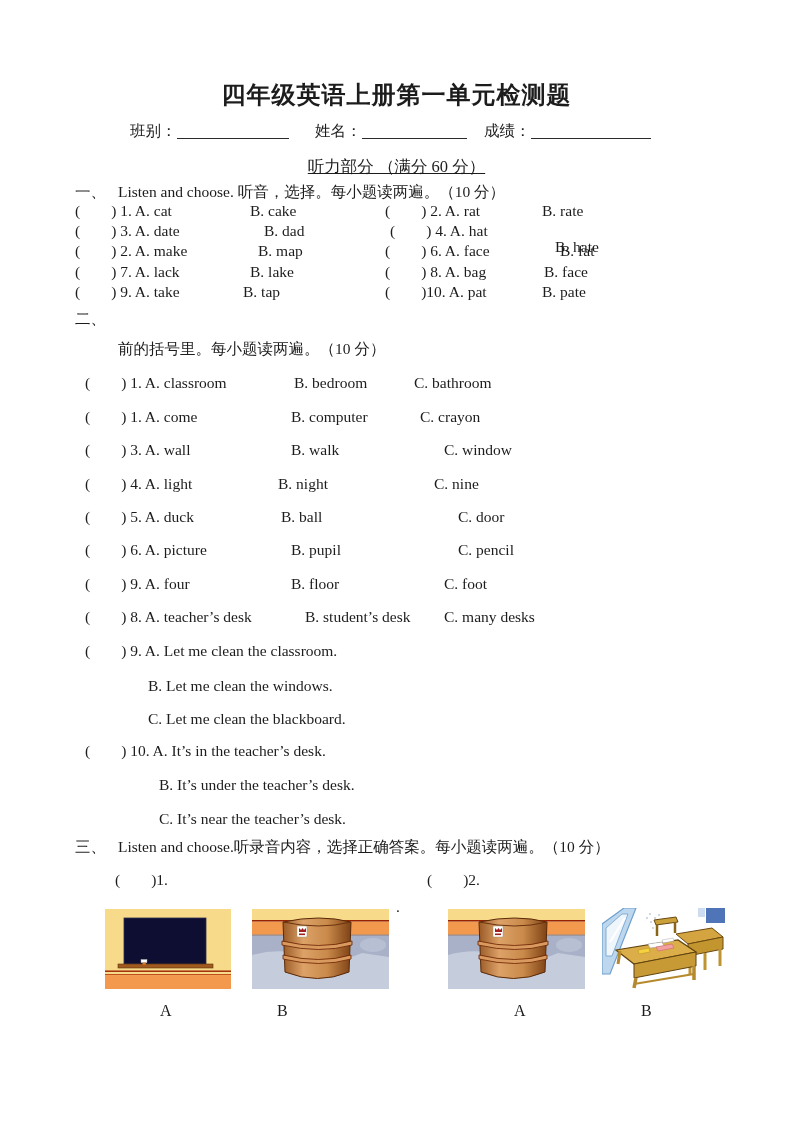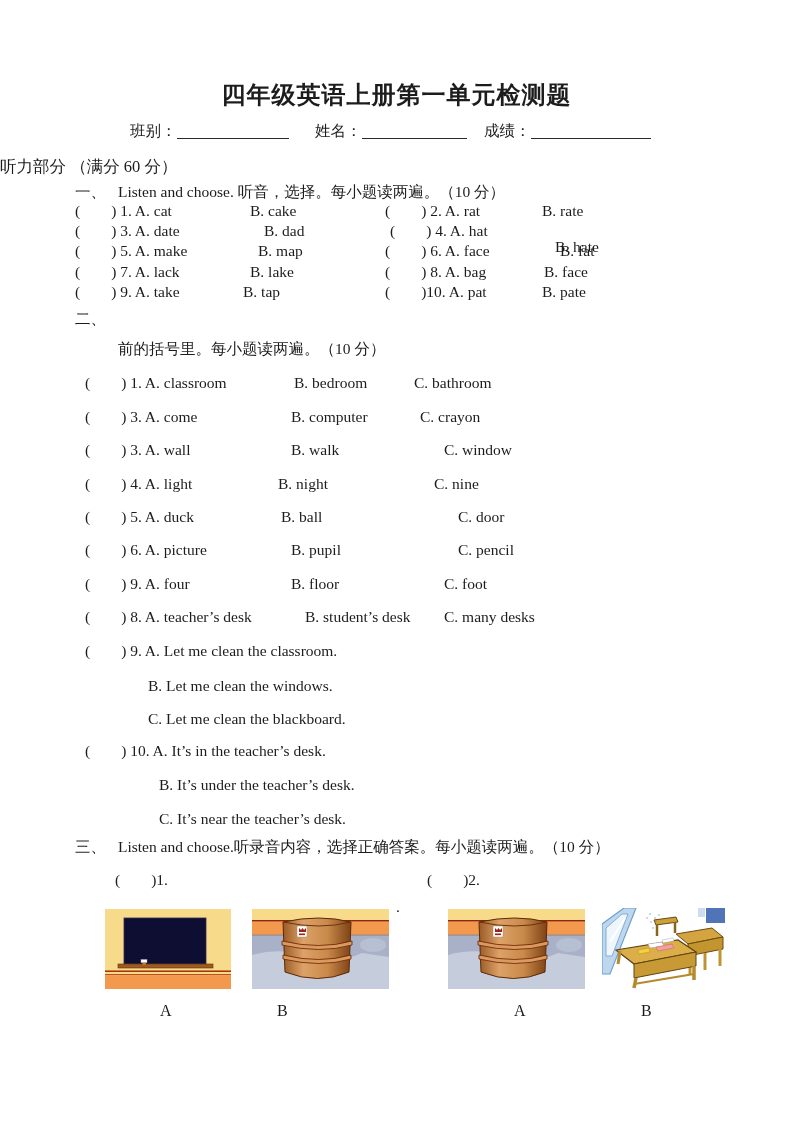--- a/index.html
+++ b/index.html
@@ -2,21 +2,21 @@
 <html><head>
 <meta charset="utf-8">
 <style>
   html,body{margin:0;padding:0;background:#ffffff;}
   .page{position:relative;width:793px;height:1122px;background:#ffffff;overflow:hidden;
         font-family:"Liberation Serif","DejaVu Serif",serif;color:#1c1c1c;}
   .t{position:absolute;white-space:pre;font-size:15.5px;line-height:1.18;}
   .ttl{position:absolute;left:0;right:0;top:79px;text-align:center;
        font-family:"Liberation Sans","DejaVu Sans",sans-serif;font-weight:700;
        font-size:24px;letter-spacing:1px;}
-  .ctr{position:absolute;left:0;right:0;text-align:left;font-size:16.5px;white-space:pre;}
+  .ctr{position:absolute;left:0;right:0;text-align:center;font-size:16.5px;white-space:pre;text-decoration:underline;}
   .blank{position:absolute;height:15px;border-bottom:1.2px solid #2a2a2a;}
   .img{position:absolute;}
   .lbl{position:absolute;font-size:16px;}
   svg{display:block;}
 </style>
 </head>
 <body>
 
 <div class="page">
 
@@ -66,21 +66,21 @@
     <span class="t" style="left:75px;top:202px">(　　) 1. A. cat</span>
     <span class="t" style="left:250px;top:202px">B. cake</span>
     <span class="t" style="left:385px;top:202px">(　　) 2. A. rat</span>
     <span class="t" style="left:542px;top:202px">B. rate</span>
 
     <span class="t" style="left:75px;top:222px">(　　) 3. A. date</span>
     <span class="t" style="left:264px;top:222px">B. dad</span>
     <span class="t" style="left:390px;top:222px">(　　) 4. A. hat</span>
     <span class="t" style="left:555px;top:238px">B. hate</span>
 
-    <span class="t" style="left:75px;top:242px">(　　) 5. A. make</span>
+    <span class="t" style="left:75px;top:242px">(　　) 2. A. make</span>
     <span class="t" style="left:258px;top:242px">B. map</span>
     <span class="t" style="left:385px;top:242px">(　　) 6. A. face</span>
     <span class="t" style="left:560px;top:242px">B. fat</span>
 
     <span class="t" style="left:75px;top:263px">(　　) 7. A. lack</span>
     <span class="t" style="left:250px;top:263px">B. lake</span>
     <span class="t" style="left:385px;top:263px">(　　) 8. A. bag</span>
     <span class="t" style="left:544px;top:263px">B. face</span>
 
     <span class="t" style="left:75px;top:283px">(　　) 9. A. take</span>
@@ -90,21 +90,21 @@
   </div>
 
   <span class="t" style="left:75px;top:310px">二、</span>
   <span class="t" style="left:118px;top:340px">前的括号里。每小题读两遍。（10 分）</span>
 
   <div>
     <span class="t" style="left:85px;top:374px">(　　) 1. A. classroom</span>
     <span class="t" style="left:294px;top:374px">B. bedroom</span>
     <span class="t" style="left:414px;top:374px">C. bathroom</span>
 
-    <span class="t" style="left:85px;top:408px">(　　) 3. A. come</span>
+    <span class="t" style="left:85px;top:408px">(　　) 1. A. come</span>
     <span class="t" style="left:291px;top:408px">B. computer</span>
     <span class="t" style="left:420px;top:408px">C. crayon</span>
 
     <span class="t" style="left:85px;top:441px">(　　) 3. A. wall</span>
     <span class="t" style="left:291px;top:441px">B. walk</span>
     <span class="t" style="left:444px;top:441px">C. window</span>
 
     <span class="t" style="left:85px;top:475px">(　　) 4. A. light</span>
     <span class="t" style="left:278px;top:475px">B. night</span>
     <span class="t" style="left:434px;top:475px">C. nine</span>

